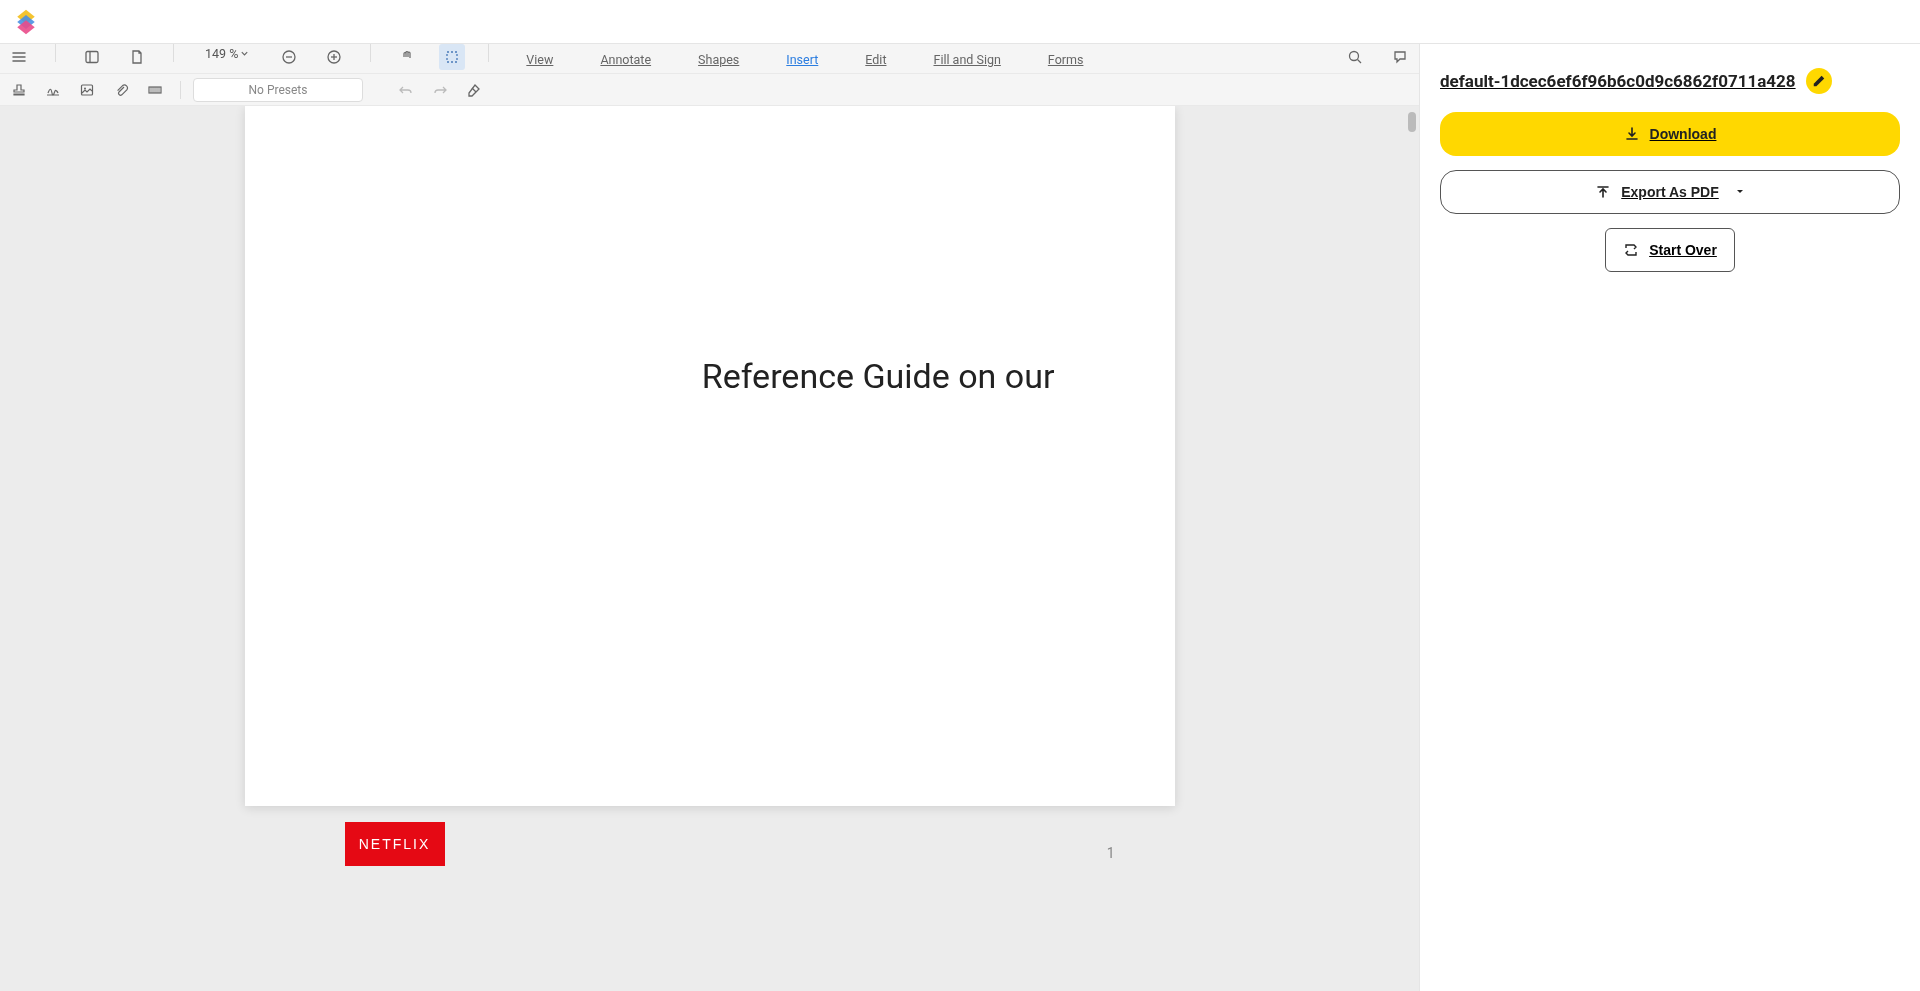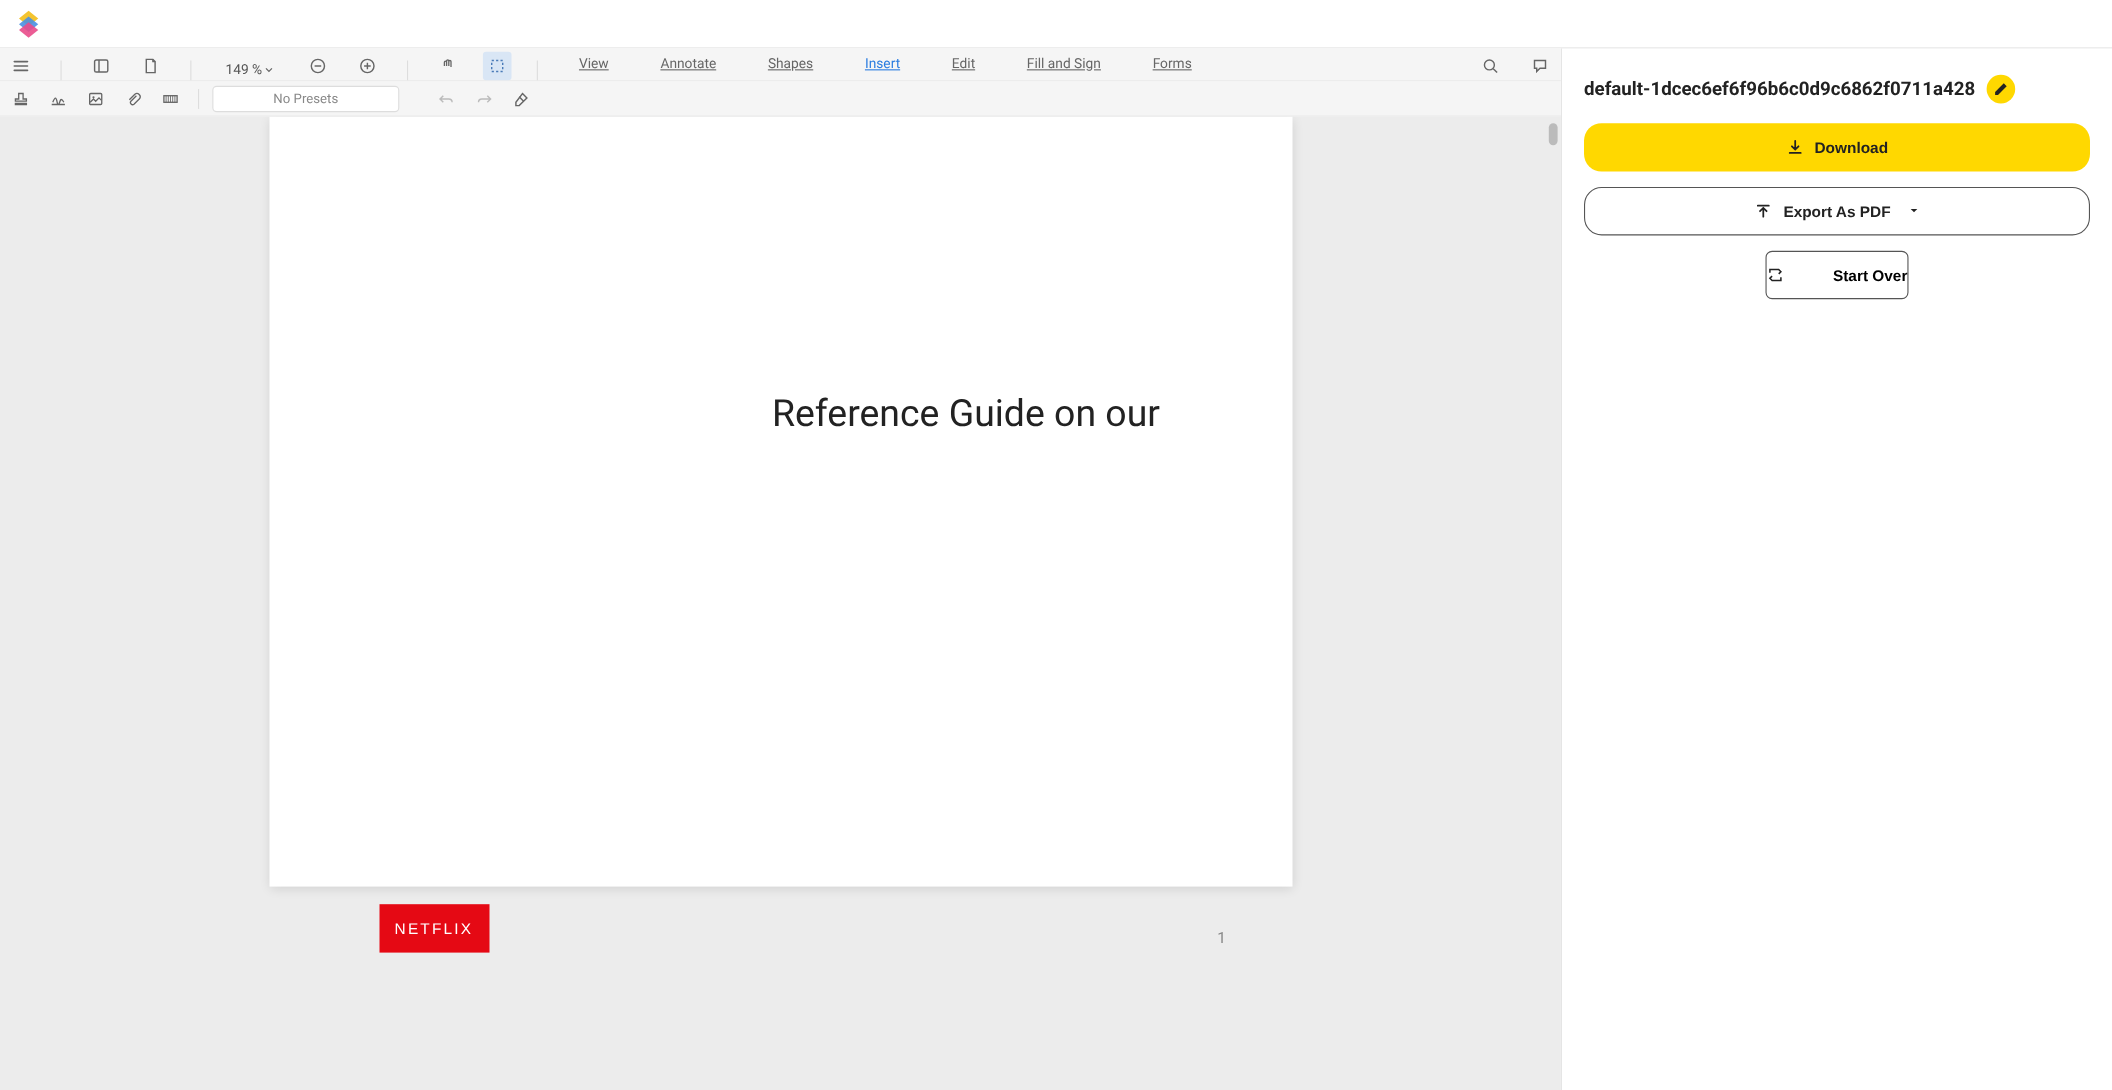--- a/index.html
+++ b/index.html
@@ -28,21 +28,21 @@
       flex: 1;
       display: flex;
       flex-direction: column;
       border-right: 1px solid #e5e5e5;
       min-width: 0;
     }
     .toolbar {
       height: 30px;
       background: #f5f5f5;
       display: flex;
-      align-items: flex-end;
+      align-items: flex-start;
       padding: 0 6px;
       gap: 19px;
       border-bottom: 1px solid #e9e9e9;
     }
     .tb-icon {
       width: 26px;
       height: 26px;
       display: flex;
       align-items: center;
       justify-content: center;
@@ -173,20 +173,21 @@
       width: 8px;
       height: 20px;
       background: #bbb;
       border-radius: 4px;
       margin-left: 1px;
     }
     .side-panel {
       width: 500px;
       padding: 24px 20px;
       overflow: auto;
+      text-decoration: underline;
     }
     .file-row {
       display: flex;
       align-items: center;
       gap: 10px;
       margin-bottom: 18px;
     }
     .file-name {
       font-size: 17px;
       font-weight: 700;
@@ -230,21 +231,21 @@
       color: #222;
     }
     .btn-outline-narrow {
       width: 130px;
       height: 44px;
       border-radius: 6px;
       background: #fff;
       border: 1.5px solid #555;
       display: flex;
       align-items: center;
-      justify-content: space-between;
+      justify-content: center;
       gap: 10px;
       font-size: 14px;
       font-weight: 600;
       cursor: pointer;
       margin: 6px auto 0;
     }
     .chev-down-sm {
       margin-left: 6px;
       display: inline-flex;
     }

